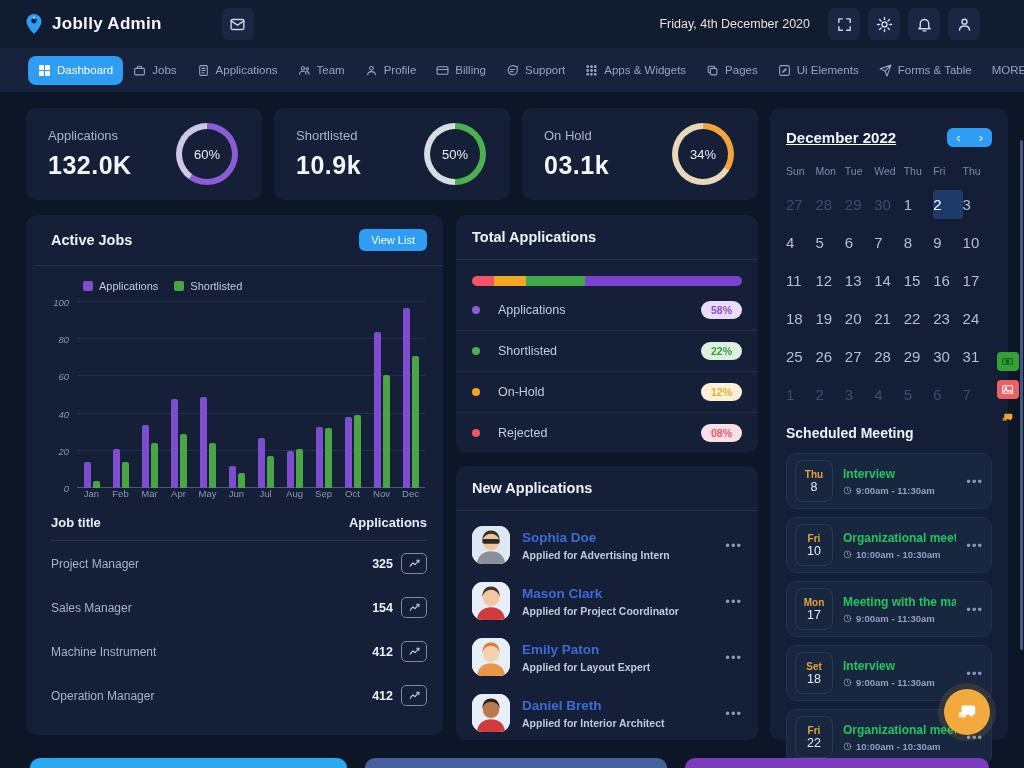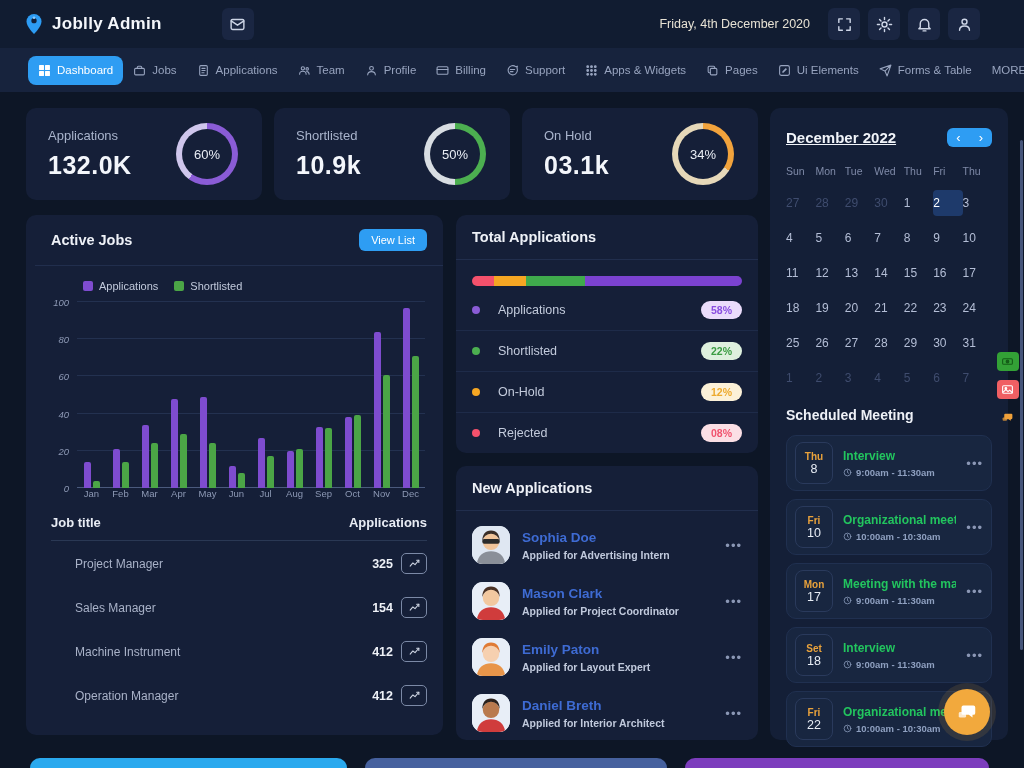--- a/index.html
+++ b/index.html
@@ -63,21 +63,21 @@
   .gridline.axisline { background:#4a5a7d; }
   #chart-groups { position:absolute; left:0; right:0; top:0; bottom:0; display:flex; align-items:flex-end; }
   .bargroup { flex:1; display:flex; align-items:flex-end; justify-content:center; gap:2px; height:100%; }
   .bar { width:7px; border-radius:2px 2px 0 0; }
   #chart-xlabels { display:flex; margin:0 18px 0 42px; }
   .xtick { flex:1; text-align:center; font-size:9.5px; color:#8d99b5; }
 
   .job-table { margin:16px 16px 0 16px;text-align:center; }
   .job-thead { display:flex; justify-content:space-between; font-size:13px; font-weight:bold;
                color:#e8ecf4; padding-bottom:10px; border-bottom:1px solid #2a3854; }
-  .job-row { display:flex; justify-content:space-between; align-items:center; padding:12px 0 11px 0;margin-left:24px; }
+  .job-row { display:flex; justify-content:space-between; align-items:center; padding:12px 0 11px 0; }
   .job-name { font-size:12px; color:#a9b2c8; }
   .job-right { display:flex; align-items:center; gap:8px; }
   .job-count { font-size:12.5px; font-weight:bold; color:#eef1f7; }
   .job-chart-btn { width:26px; height:21px; border:1px solid #7b89a6; border-radius:5px;
                    background:transparent; display:flex; align-items:center; justify-content:center;
                    color:#cfd6e4; cursor:pointer; }
   .job-chart-btn svg { width:13px; height:13px; }
 
   
   .total-apps { position:absolute; left:456px; top:215px; width:302px; height:238px; }
@@ -100,21 +100,21 @@
 
   
   .right-card { position:absolute; left:770px; top:108px; width:238px; height:632px;
                 background:#141f37; border-radius:10px; padding:12px 16px; }
   .cal-head { display:flex; align-items:center; justify-content:space-between; margin:8px 0 14px 0; }
   .cal-title { font-size:15px; font-weight:bold; color:#f1f4f9;text-decoration:underline; }
   .cal-nav { background:#2e9df3; border-radius:6px; display:flex; }
   .cal-nav button { background:none; border:none; color:#fff; font-size:13px; padding:2px 9px; cursor:pointer; }
   .cal-grid { display:grid; grid-template-columns:repeat(7,1fr); row-gap:9px; text-align:left; }
   .cal-wd { font-size:10.5px; color:#7f8aa8; padding:4px 0; }
-  .cal-day { font-size:12px; color:#b4bed6; padding:6px 0; border-radius:4px; cursor:pointer; }
+  .cal-day { font-size:15px; color:#b4bed6; padding:6px 0; border-radius:4px; cursor:pointer; }
   .cal-day.muted { color:#3f4c6e; }
   .cal-day.selected { background:#1e3a6b; color:#ffffff; }
 
   .meet-title { font-size:14px; font-weight:bold; color:#eef1f7; margin:16px 0 12px 0; }
   .meeting { display:flex; align-items:center; gap:10px; background:#182640; border:1px solid #203050;
              border-radius:10px; padding:6px 8px; margin-bottom:8px; }
   .meet-date { width:38px; height:42px; border:1px solid #2a3a5c; border-radius:8px; display:flex;
                flex-direction:column; align-items:center; justify-content:center; flex:0 0 38px; }
   .meet-day { font-size:10px; font-weight:bold; color:#e9a23b; }
   .meet-num { font-size:12.5px; color:#e8edf5; }

